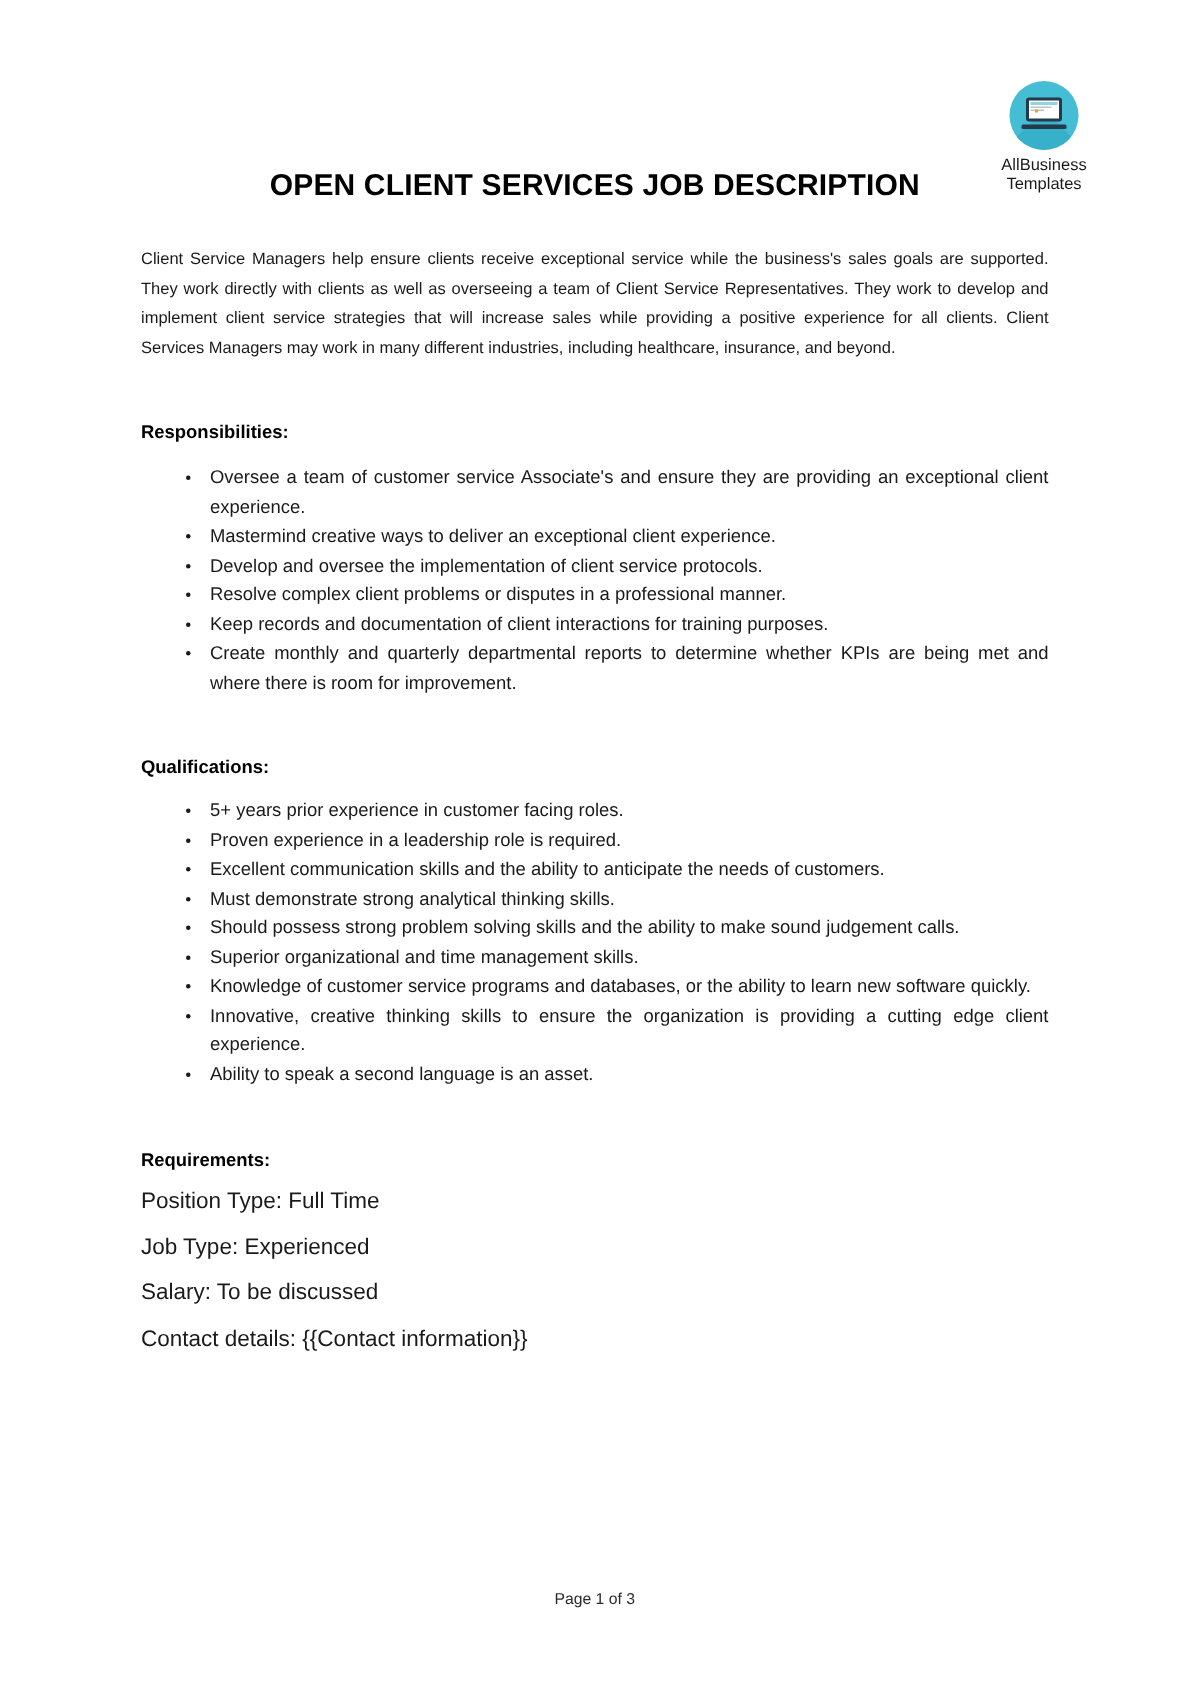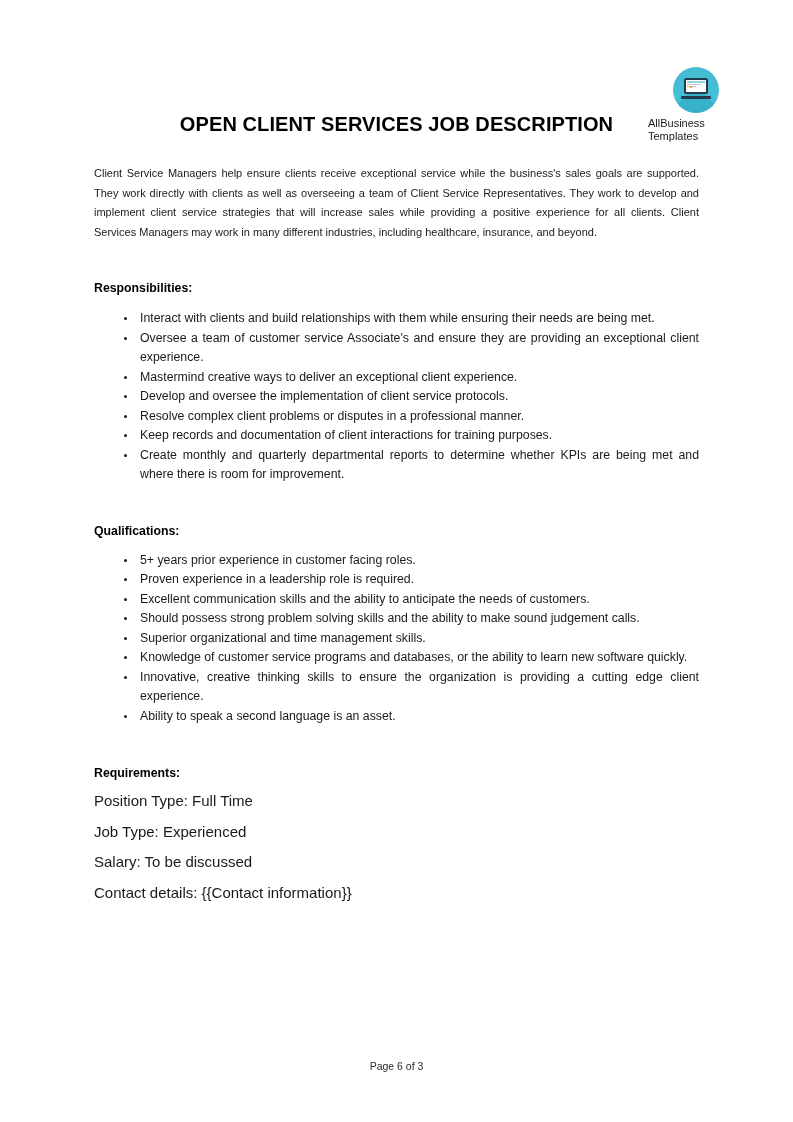--- a/index.html
+++ b/index.html
@@ -12,23 +12,24 @@
     height: 1122px;
     position: relative;
     font-family: "Liberation Sans", sans-serif;
     color: #111111;
     overflow: hidden;
   }
 
   
   .logo-block {
     position: absolute;
-    top: 67px;
+    top: 54px;
     left: 648px;
     width: 96px;
+    text-align: center;
   }
   .logo-circle {
     position: relative;
     width: 46px;
     height: 46px;
     margin: 0 auto;
     border-radius: 50%;
     background: #45bdd4;
     overflow: hidden;
   }
@@ -217,37 +218,37 @@
   <div class="gap-title-jd"></div>
 
   <div class="gap-jd-para"></div>
   <p class="para">Client Service Managers help ensure clients receive exceptional service while the business's sales goals are supported. They work directly with clients as well as overseeing a team of Client Service Representatives. They work to develop and implement client service strategies that will increase sales while providing a positive experience for all clients. Client Services Managers may work in many different industries, including healthcare, insurance, and beyond.</p>
 
   <div class="gap-para-resp"></div>
   <div class="section-heading">Responsibilities:</div>
 
   <div class="gap-resp-list"></div>
   <ul class="bullet-list">
-    <li>Interact with clients and build relationships with them while ensuring their needs are being met.</li>
     <li>Oversee a team of customer service Associate's and ensure they are providing an exceptional client experience.</li>
     <li>Mastermind creative ways to deliver an exceptional client experience.</li>
     <li>Develop and oversee the implementation of client service protocols.</li>
     <li>Resolve complex client problems or disputes in a professional manner.</li>
     <li>Keep records and documentation of client interactions for training purposes.</li>
     <li>Create monthly and quarterly departmental reports to determine whether KPIs are being met and where there is room for improvement.</li>
   </ul>
 
   <div class="gap-list-qual"></div>
   <div class="section-heading">Qualifications:</div>
 
   <div class="gap-qual-list"></div>
   <ul class="bullet-list">
     <li>5+ years prior experience in customer facing roles.</li>
     <li>Proven experience in a leadership role is required.</li>
     <li>Excellent communication skills and the ability to anticipate the needs of customers.</li>
+    <li>Must demonstrate strong analytical thinking skills.</li>
     <li>Should possess strong problem solving skills and the ability to make sound judgement calls.</li>
     <li>Superior organizational and time management skills.</li>
     <li>Knowledge of customer service programs and databases, or the ability to learn new software quickly.</li>
     <li>Innovative, creative thinking skills to ensure the organization is providing a cutting edge client experience.</li>
     <li>Ability to speak a second language is an asset.</li>
   </ul>
 
   <div class="gap-list-req"></div>
   <div class="section-heading">Requirements:</div>
 
@@ -255,13 +256,13 @@
   <p class="req-line">Position Type: Full Time</p>
   <div class="gap-req-item"></div>
   <p class="req-line">Job Type: Experienced</p>
   <div class="gap-req-item"></div>
   <p class="req-line">Salary: To be discussed</p>
   <div class="gap-req-item"></div>
   <p class="req-line">Contact details: {{Contact information}}</p>
 
 </div>
 
-<div class="footer">Page 6 of 3</div>
+<div class="footer">Page 1 of 3</div>
 
 </body></html>

